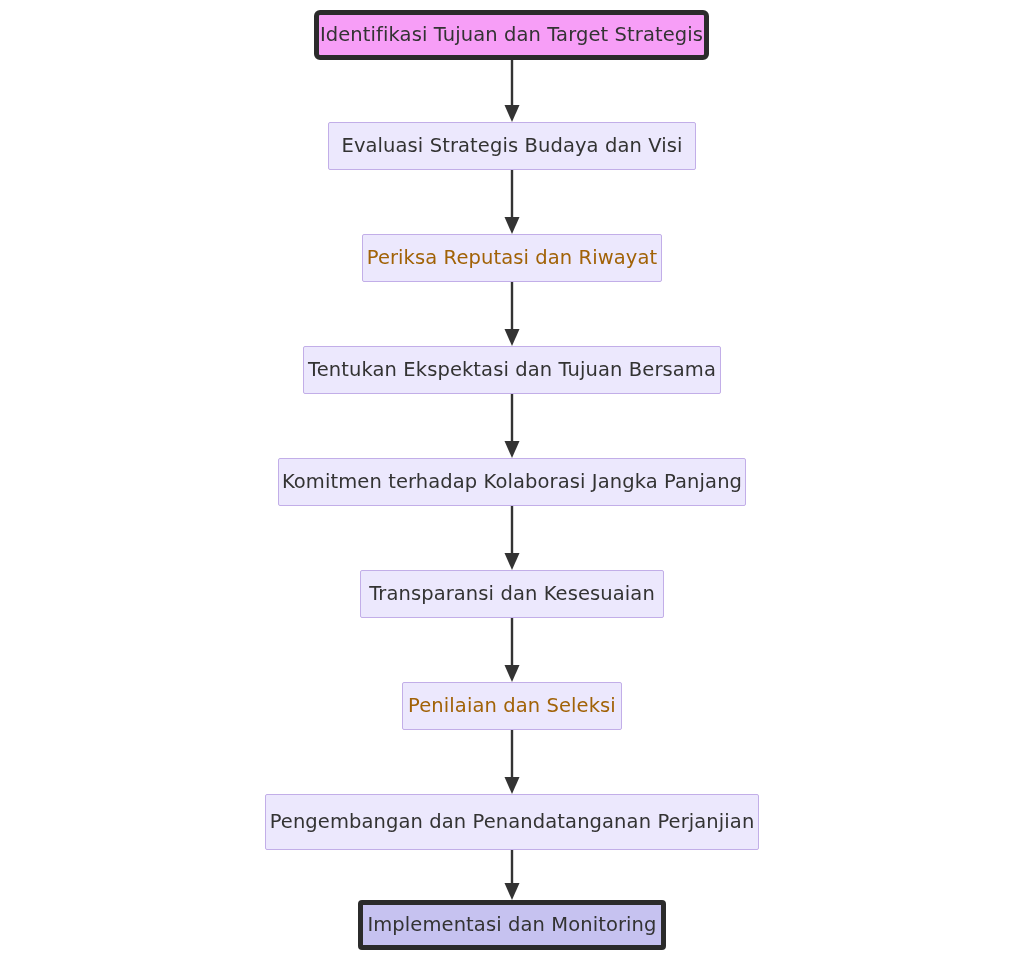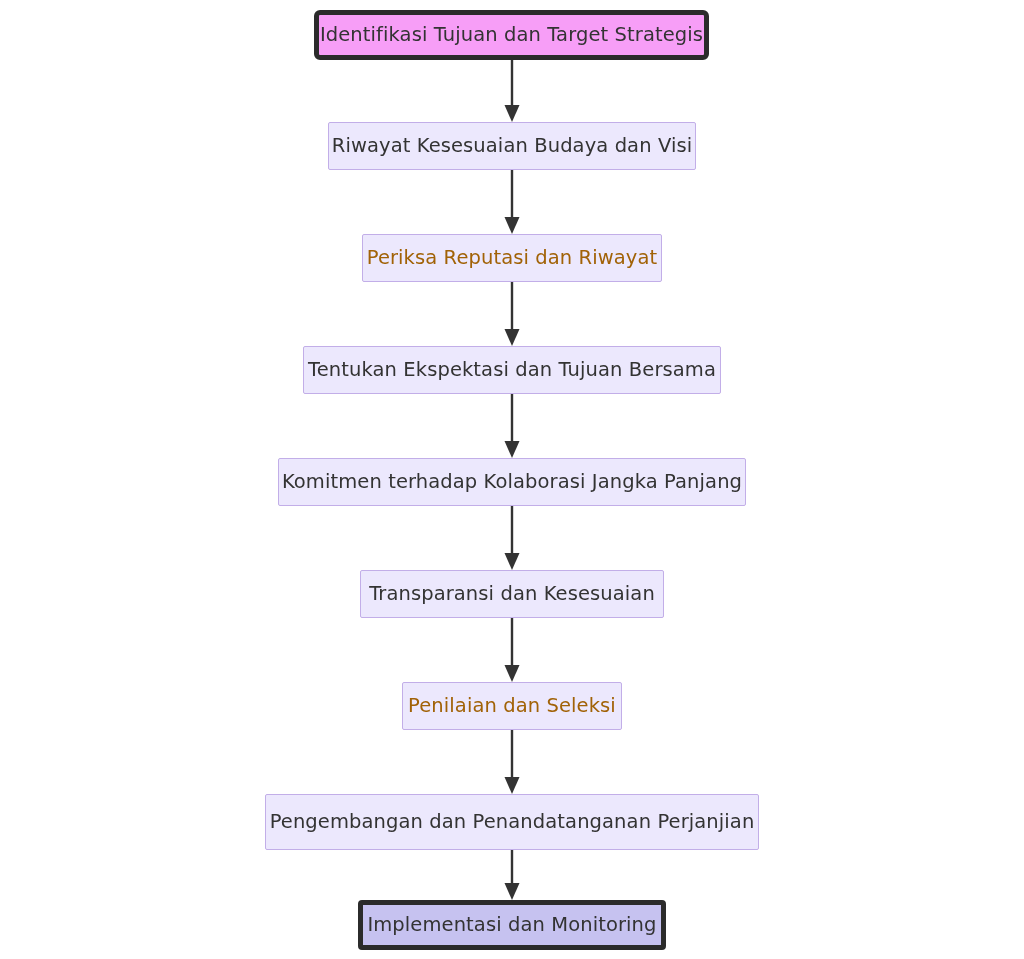--- a/index.html
+++ b/index.html
@@ -109,21 +109,21 @@
         <line x1="512" y1="842" x2="512" y2="884" stroke="#333333" stroke-width="2.4"></line>
         <polygon points="504.5,883 519.5,883 512,900" fill="#333333"></polygon>
       </g>
     </svg>
 
   <div class="node start" style="left: 314px; top: 10px; width: 395px; height: 50px; background: rgb(247, 158, 247); border-color: rgb(43, 43, 43);">
     <span class="node-label" style="color: rgb(51, 51, 51);">Identifikasi Tujuan dan Target Strategis</span>
   </div>
 
   <div class="node process" style="left: 328px; top: 122px; width: 368px; height: 48px; background: rgb(236, 232, 253); border-color: rgb(194, 174, 232);">
-    <span class="node-label" style="color: rgb(51, 51, 51);">Riwayat Kesesuaian Budaya dan Visi</span>
+    <span class="node-label" style="color: rgb(51, 51, 51);">Evaluasi Strategis Budaya dan Visi</span>
   </div>
 
   <div class="node process" style="left: 362px; top: 234px; width: 300px; height: 48px; background: rgb(236, 232, 253); border-color: rgb(194, 174, 232);">
     <span class="node-label" style="color: #a16207;">Periksa Reputasi dan Riwayat</span>
   </div>
 
   <div class="node process" style="left: 303px; top: 346px; width: 418px; height: 48px; background: rgb(236, 232, 253); border-color: rgb(194, 174, 232);">
     <span class="node-label" style="color: rgb(51, 51, 51);">Tentukan Ekspektasi dan Tujuan Bersama</span>
   </div>
 

